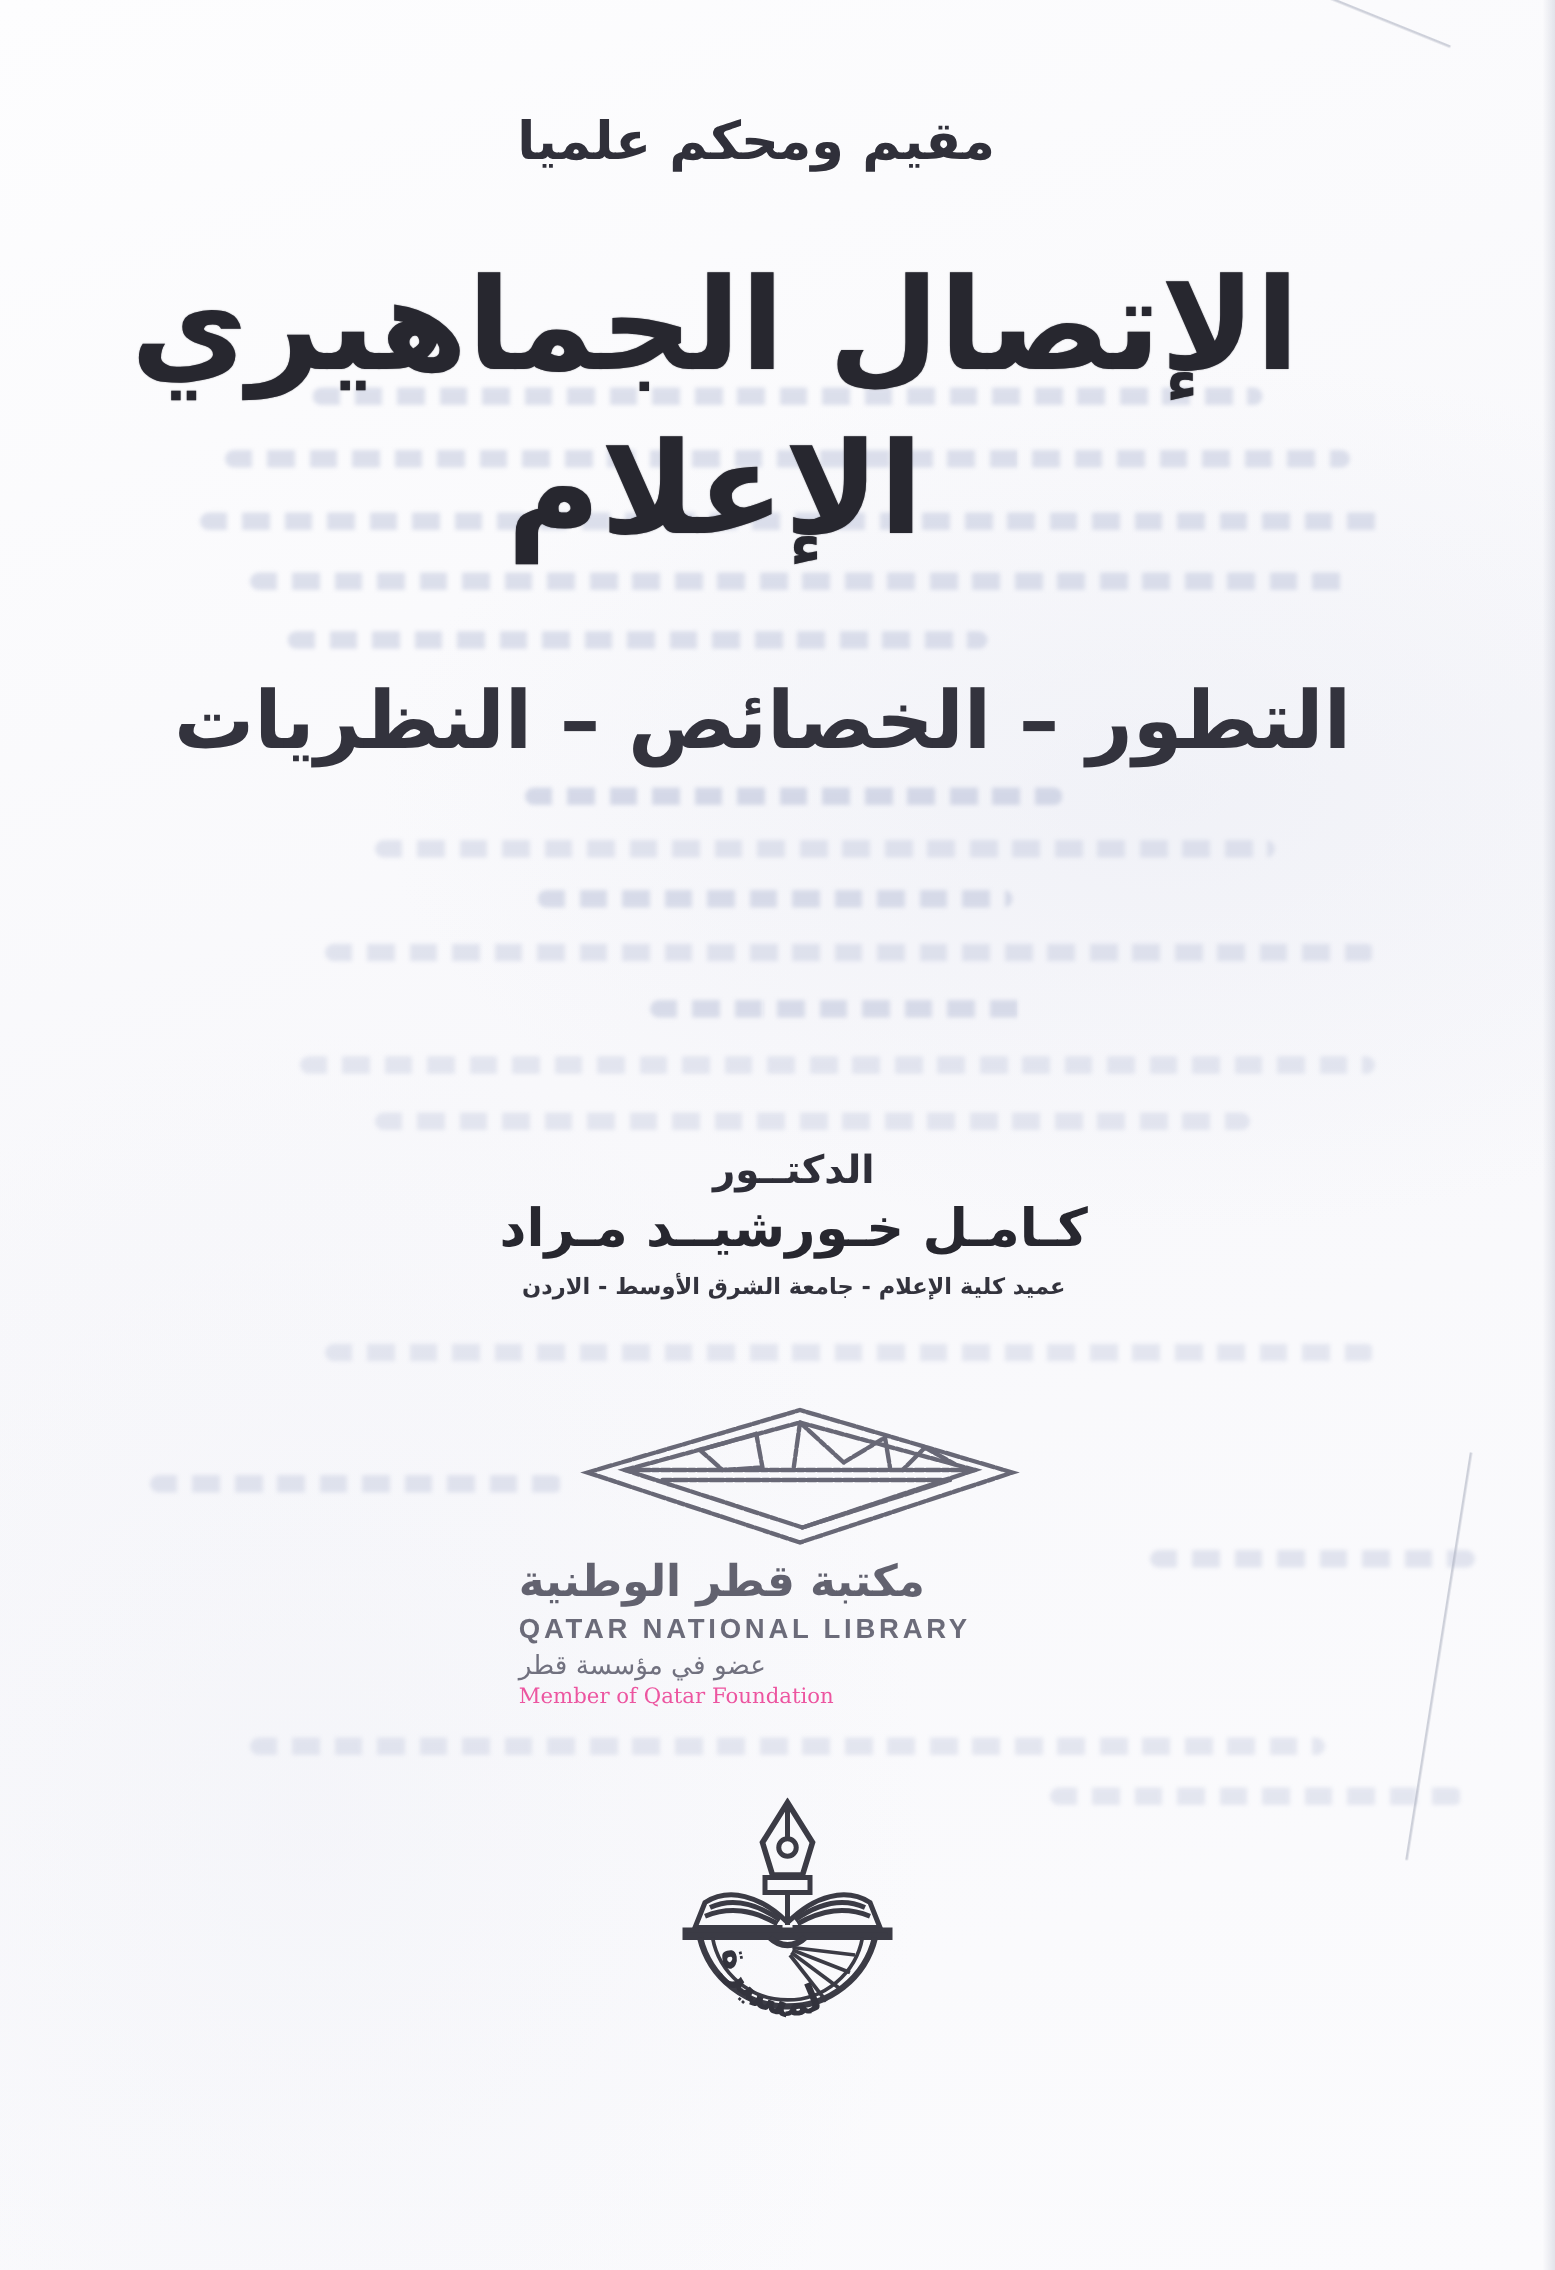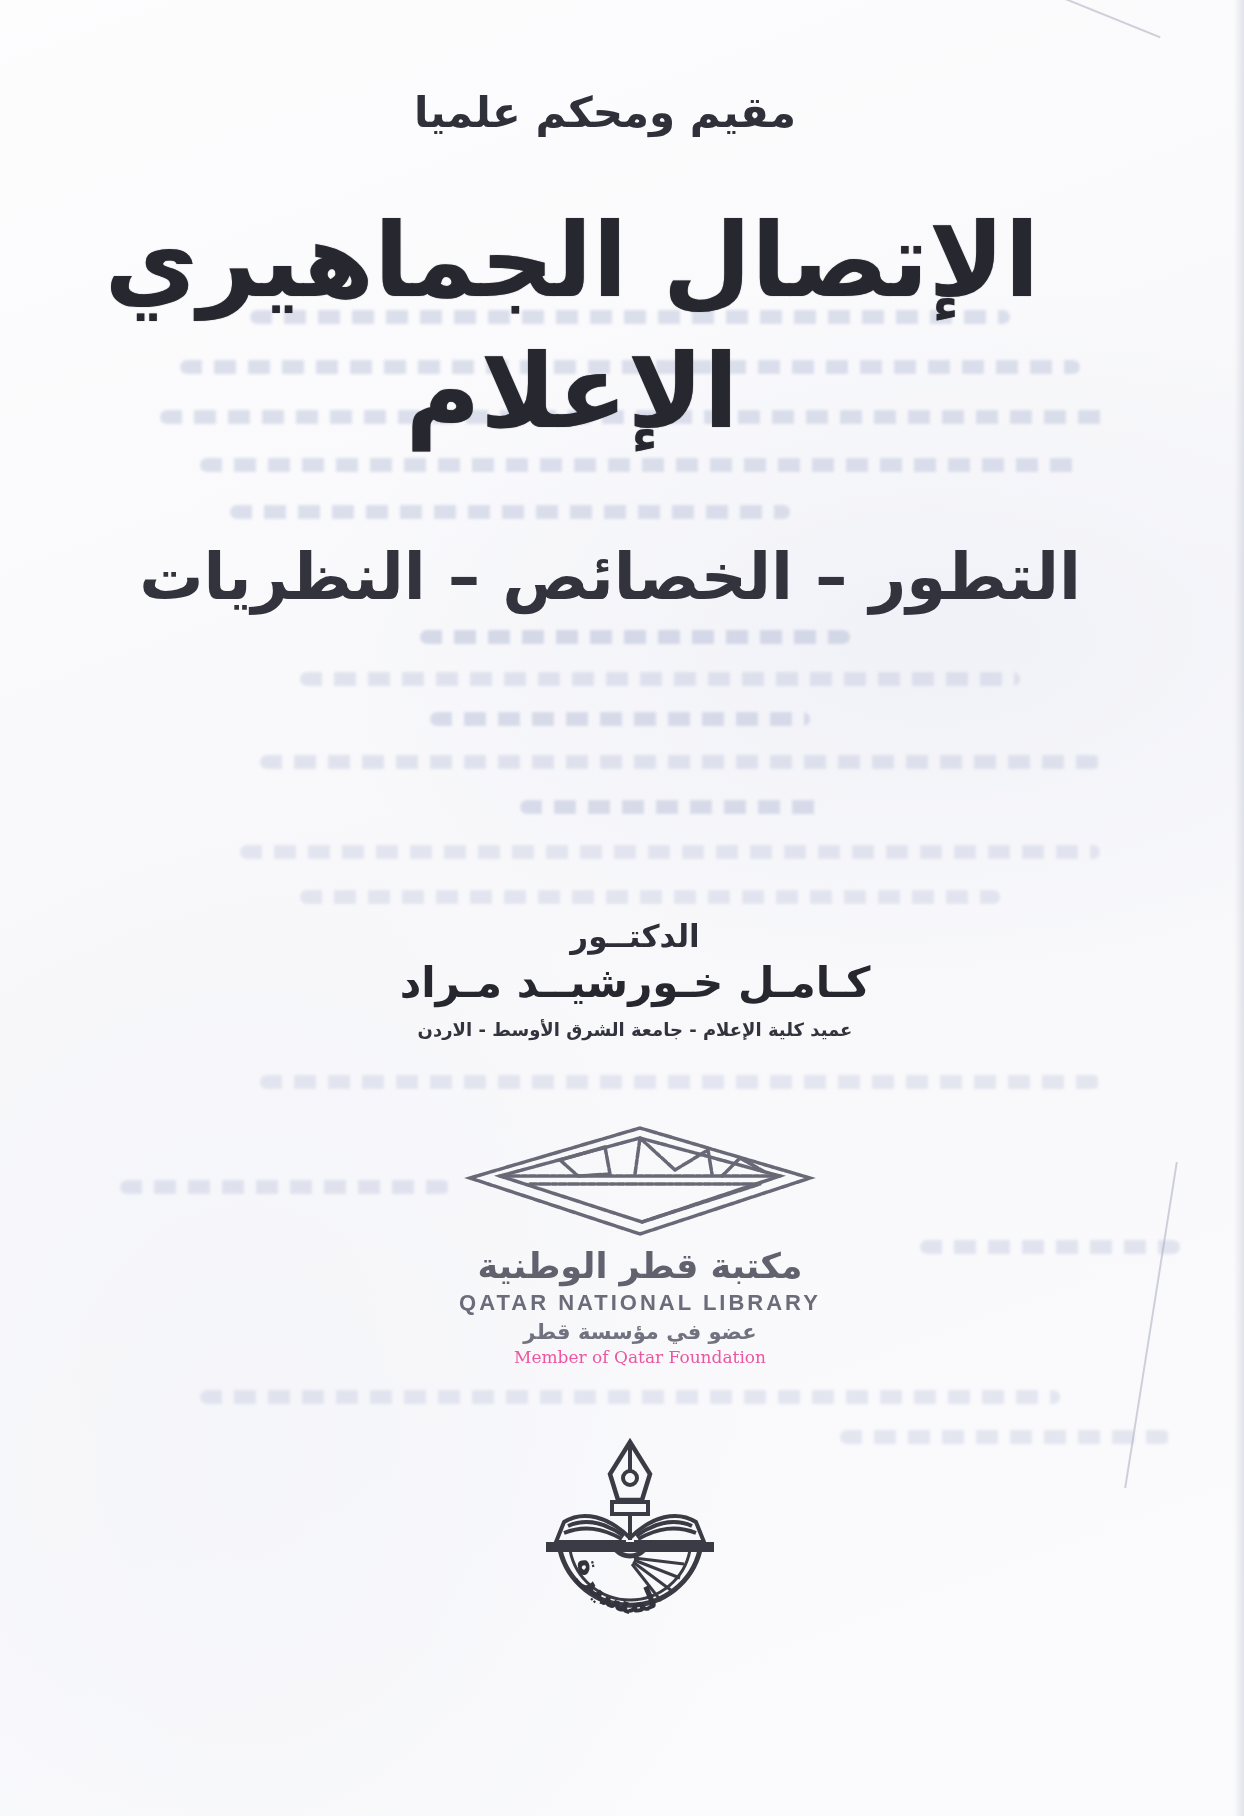--- a/index.html
+++ b/index.html
@@ -29,27 +29,27 @@
     position:absolute;top:540px;left:0;width:1220px;
     font-size:64px;font-weight:600;color:#33333d;
   }
 
   .author-block{position:absolute;top:918px;left:0;width:1270px;}
   .author-honorific{font-size:31px;font-weight:800;color:#2e2e38;}
   .author-name{font-size:42px;font-weight:900;color:#27272f;margin-top:4px;letter-spacing:1px;}
   .author-affiliation{font-size:18px;font-weight:700;color:#33333d;margin-top:12px;}
 
   .stamp{
-    position:absolute;top:1122px;left:415px;width:450px;text-align:center;
+    position:absolute;top:1122px;left:415px;width:450px;text-align:left;
     color:#5c5c6b;filter:blur(.3px);opacity:.92;
   }
   .stamp-diamond{display:block;margin:0 auto;}
   .stamp-name-ar{font-size:35px;font-weight:800;margin-top:6px;color:#565664;}
   .stamp-name-en{font-size:22px;font-weight:600;letter-spacing:3px;color:#60606f;margin-top:4px;font-family:Liberation Sans, sans-serif;}
-  .stamp-member-ar{font-size:21px;font-weight:700;color:#666675;margin-top:4px;}
+  .stamp-member-ar{font-size:21px;font-weight:400;color:#666675;margin-top:4px;}
   .stamp-member-en{font-size:17px;color:#ec4899;margin-top:3px;font-family:"DejaVu Serif","Liberation Serif",serif;}
 
   .publisher-logo{position:absolute;top:1438px;left:538px;width:185px;height:230px;}
 
   
   .bleed{position:absolute;height:14px;border-radius:7px;opacity:.55;filter:blur(1.6px);
     background:repeating-linear-gradient(90deg,#c3c9de 0 22px,rgba(0,0,0,0) 22px 34px);}
   .crease{position:absolute;background:#a9aebe;opacity:.55;filter:blur(.6px);}
   .edge-shade{position:absolute;right:0;top:0;width:10px;height:100%;
     background:linear-gradient(90deg,rgba(0,0,0,0),rgba(180,184,200,.35));}

